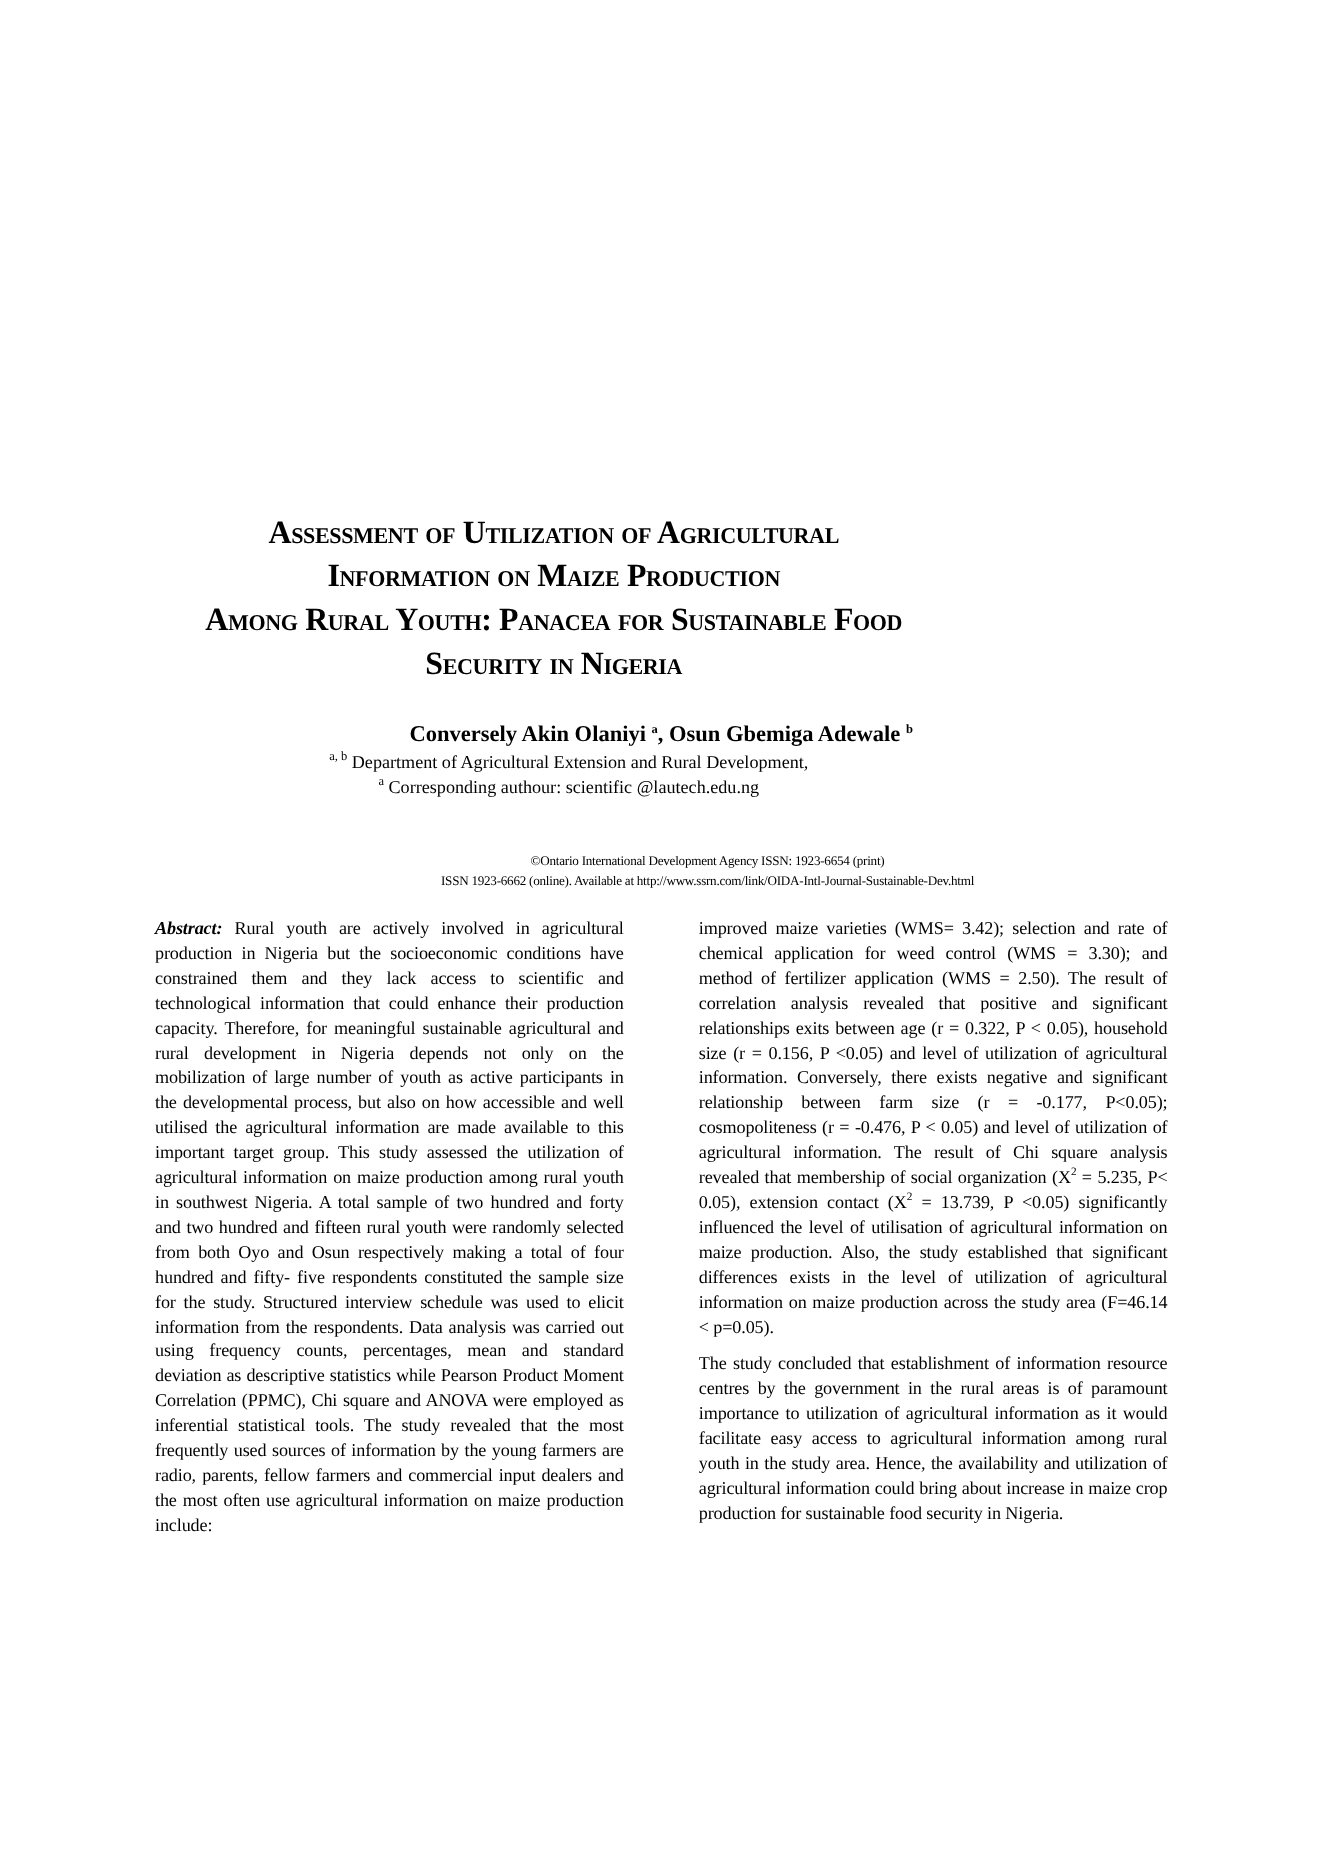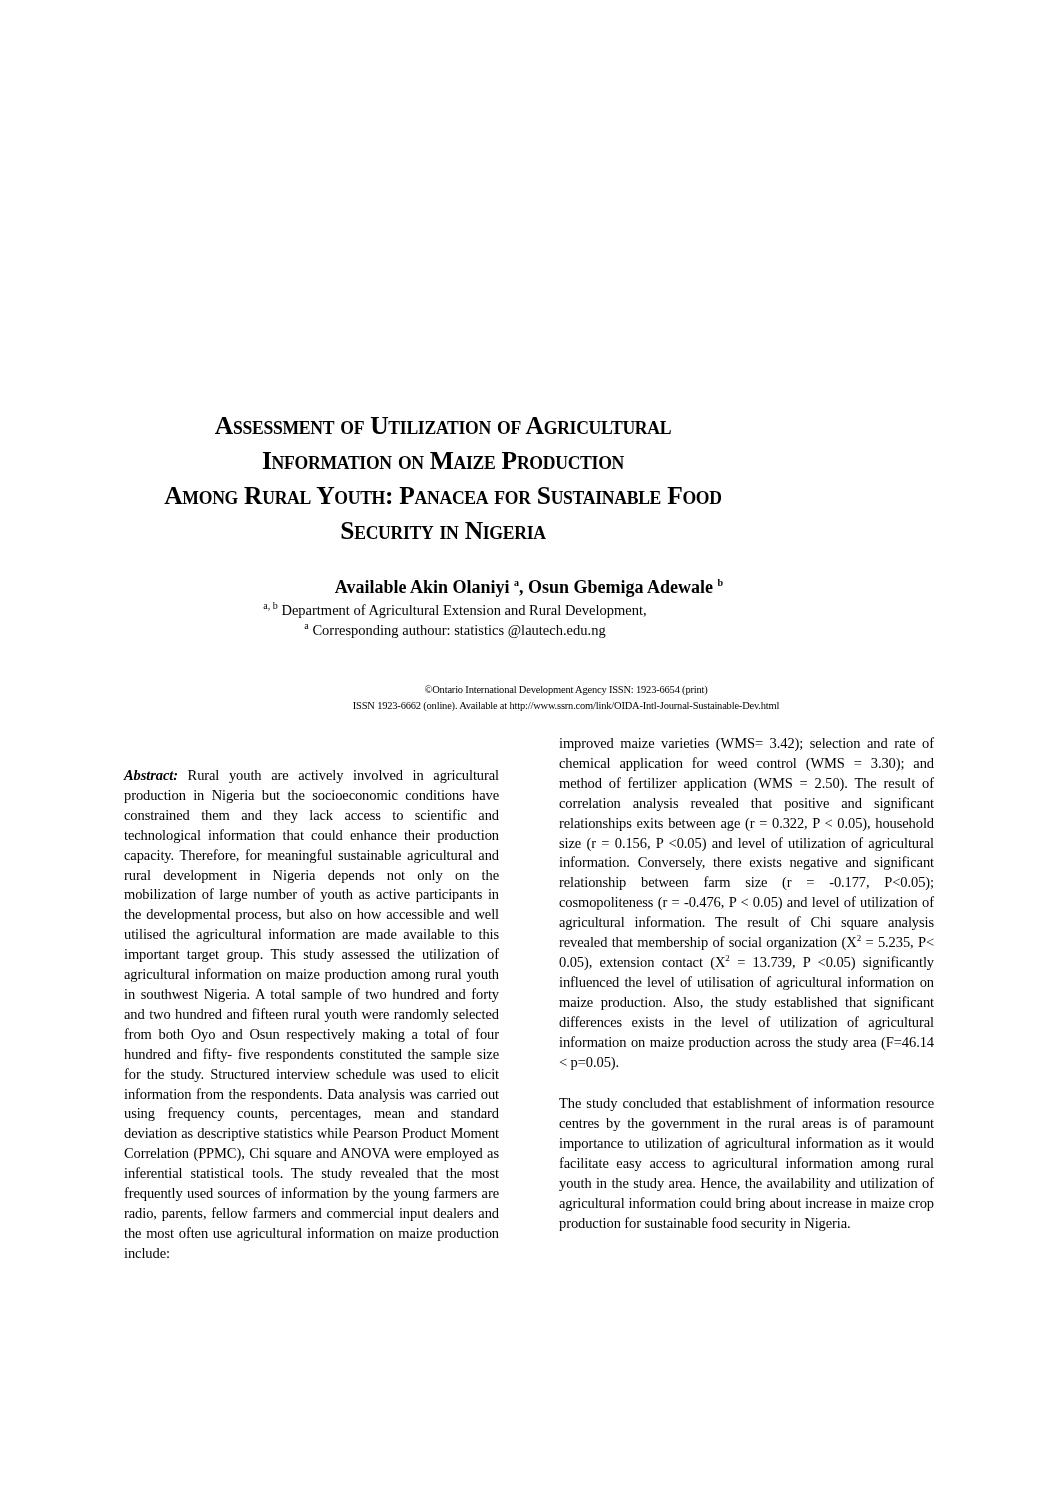--- a/index.html
+++ b/index.html
@@ -69,27 +69,27 @@
     }
     .col {
       position: absolute;
       top: 734px;
       width: 375px;
       font-size: 14.5px;
       line-height: 19.9px;
       text-align: justify;
       letter-spacing: -0.1px;
     }
-    .col-left { left: 124px; margin-top: 32px; }
+    .col-left { left: 124px; }
     .col-right { left: 559px; }
     .col p {
       margin: 0;
     }
     .col p + p {
-      margin-top: 22px;
+      margin-top: 10px;
     }
     .abstract-label {
       font-weight: bold;
       font-style: italic;
     }
     .sup2 {
       font-size: 9px;
       vertical-align: super;
       line-height: 0;
     }
@@ -98,33 +98,33 @@
 <body>
 
 <div class="title-block">
   <div class="title-line">Assessment of Utilization of Agricultural</div>
   <div class="title-line">Information on Maize Production</div>
   <div class="title-line">Among Rural Youth: Panacea for Sustainable Food</div>
   <div class="title-line">Security in Nigeria</div>
 </div>
 
 <div class="authors">
-  <span>Available Akin Olaniyi</span>
+  <span>Conversely Akin Olaniyi</span>
   <sup>a</sup><span>, </span><span>Osun Gbemiga Adewale</span>
   <sup>b</sup>
 </div>
 
 <div class="aff-block aff">
   <div>
     <sup>a, b</sup>
     <span>Department of Agricultural Extension and Rural Development,</span>
   </div>
   <div>
     <sup>a</sup>
-    <span>Corresponding authour: statistics @lautech.edu.ng</span>
+    <span>Corresponding authour: scientific @lautech.edu.ng</span>
   </div>
 </div>
 
 <div class="pub-block">
   <div>©Ontario International Development Agency ISSN: 1923-6654 (print)</div>
   <div>ISSN 1923-6662 (online). Available at http://www.ssrn.com/link/OIDA-Intl-Journal-Sustainable-Dev.html</div>
 </div>
 
 <div class="col col-left">
   <p><span class="abstract-label">Abstract:</span><span> Rural youth are actively involved in agricultural production in Nigeria but the socioeconomic conditions have constrained them and they lack access to scientific and technological information that could enhance their production capacity. Therefore, for meaningful sustainable agricultural and rural development in Nigeria depends not only on the mobilization of large number of youth as active participants in the developmental process, but also on how accessible and well utilised the agricultural information are made available to this important target group. This study assessed the utilization of agricultural information on maize production among rural youth in southwest Nigeria. A total sample of two hundred and forty and two hundred and fifteen rural youth were randomly selected from both Oyo and Osun respectively making a total of four hundred and fifty- five respondents constituted the sample size for the study. Structured interview schedule was used to elicit information from the respondents. Data analysis was carried out using frequency counts, percentages, mean and standard deviation as descriptive statistics while Pearson Product Moment Correlation (PPMC), Chi square and ANOVA were employed as inferential statistical tools. The study revealed that the most frequently used sources of information by the young farmers are radio, parents, fellow farmers and commercial input dealers and the most often use agricultural information on maize production include:</span></p>

